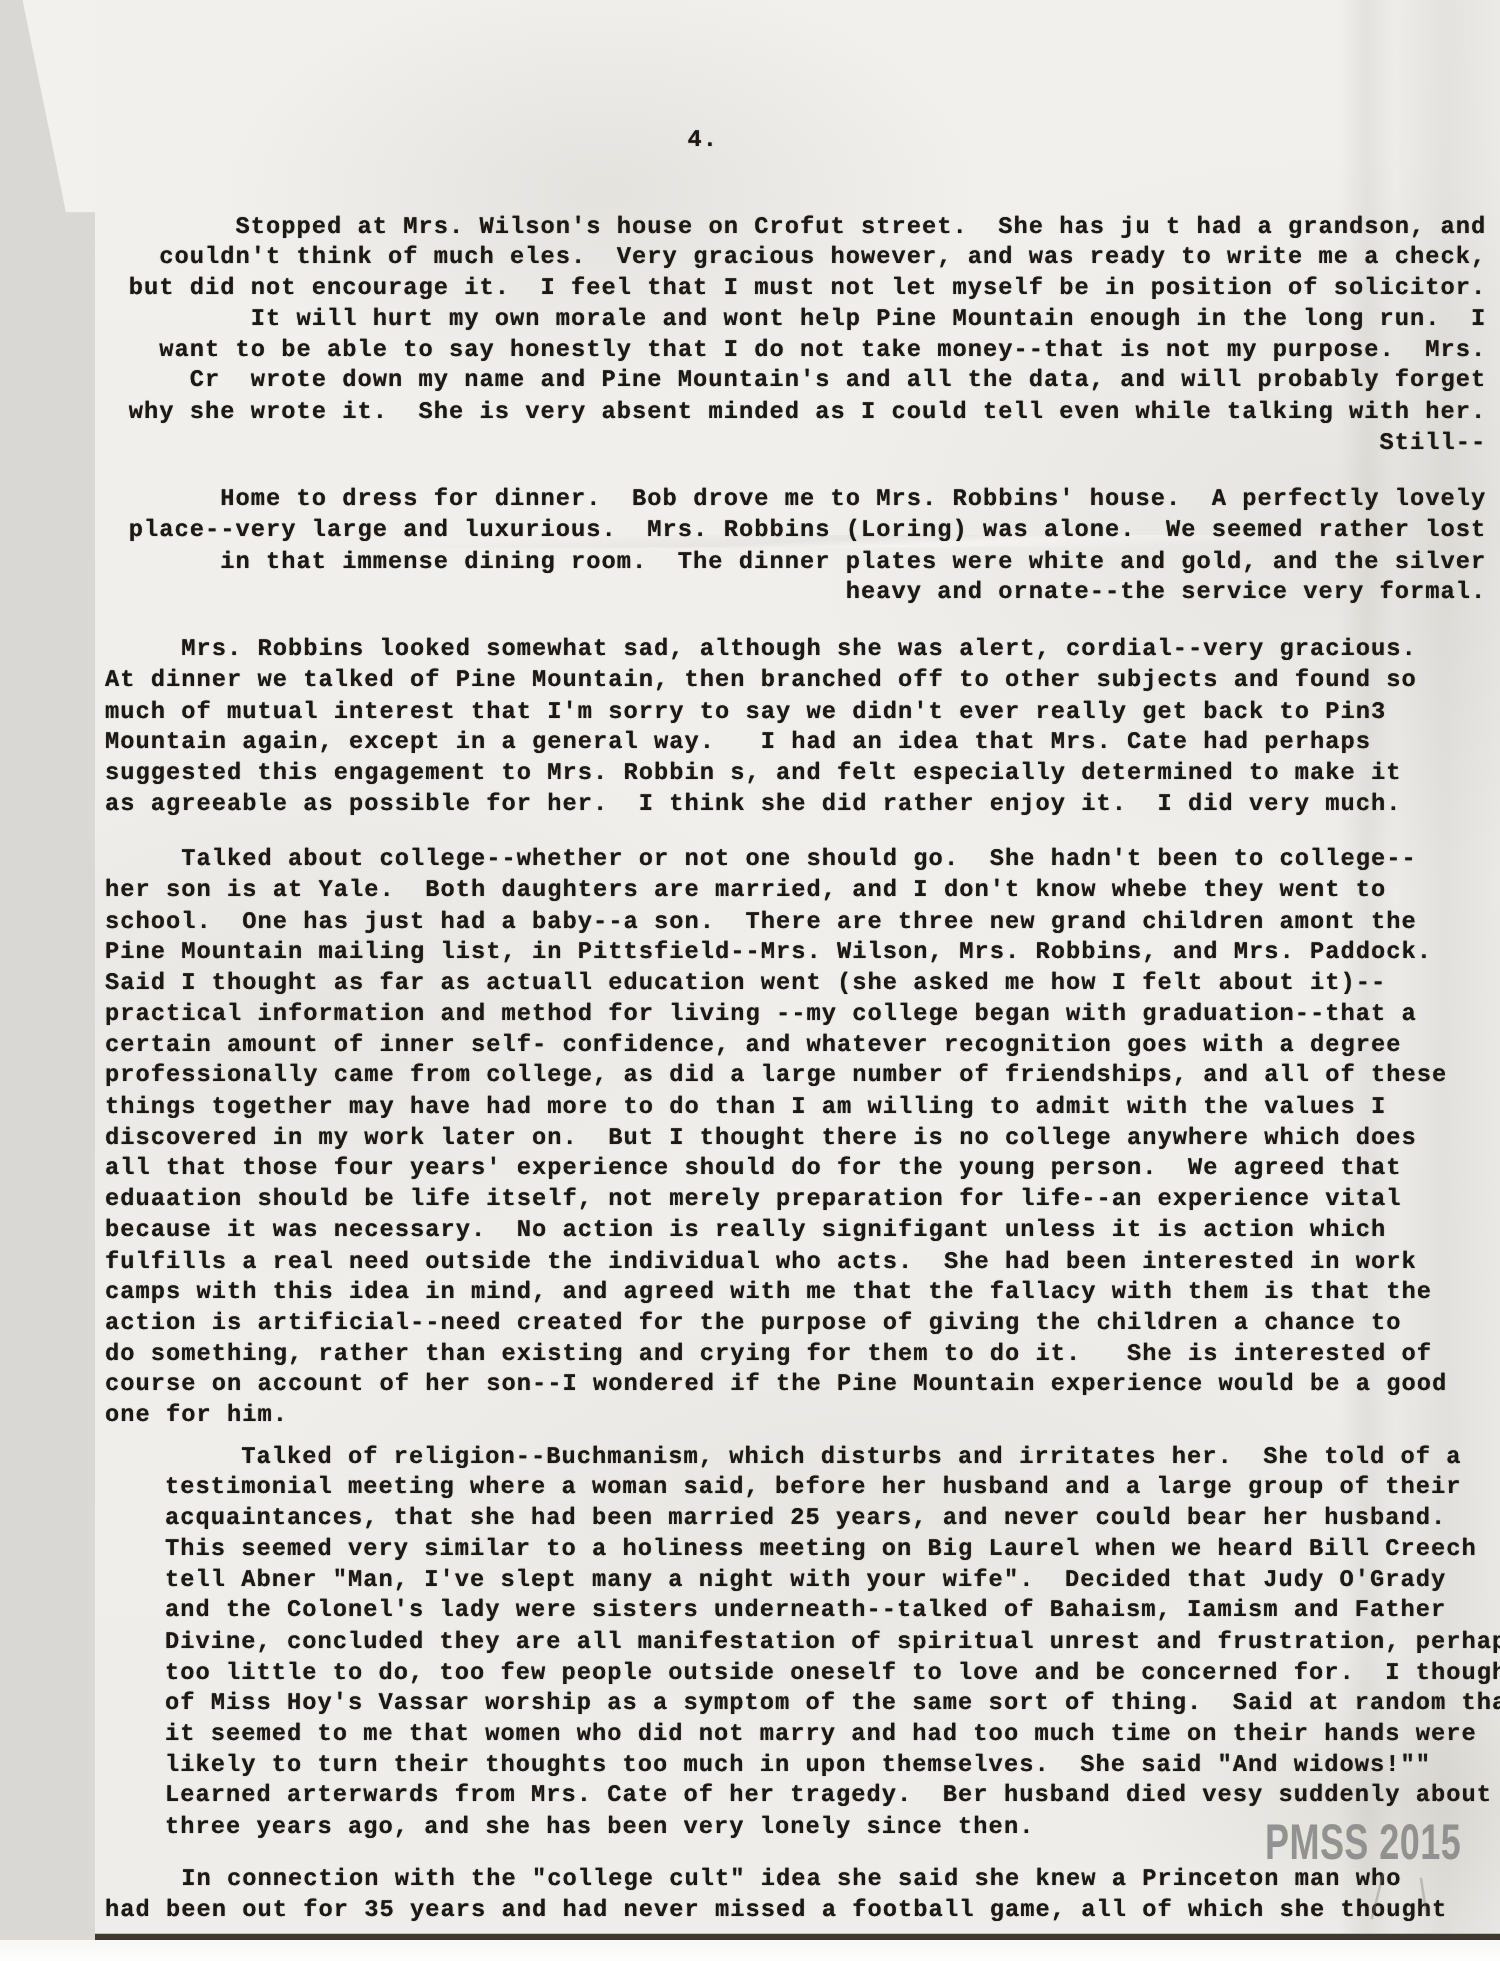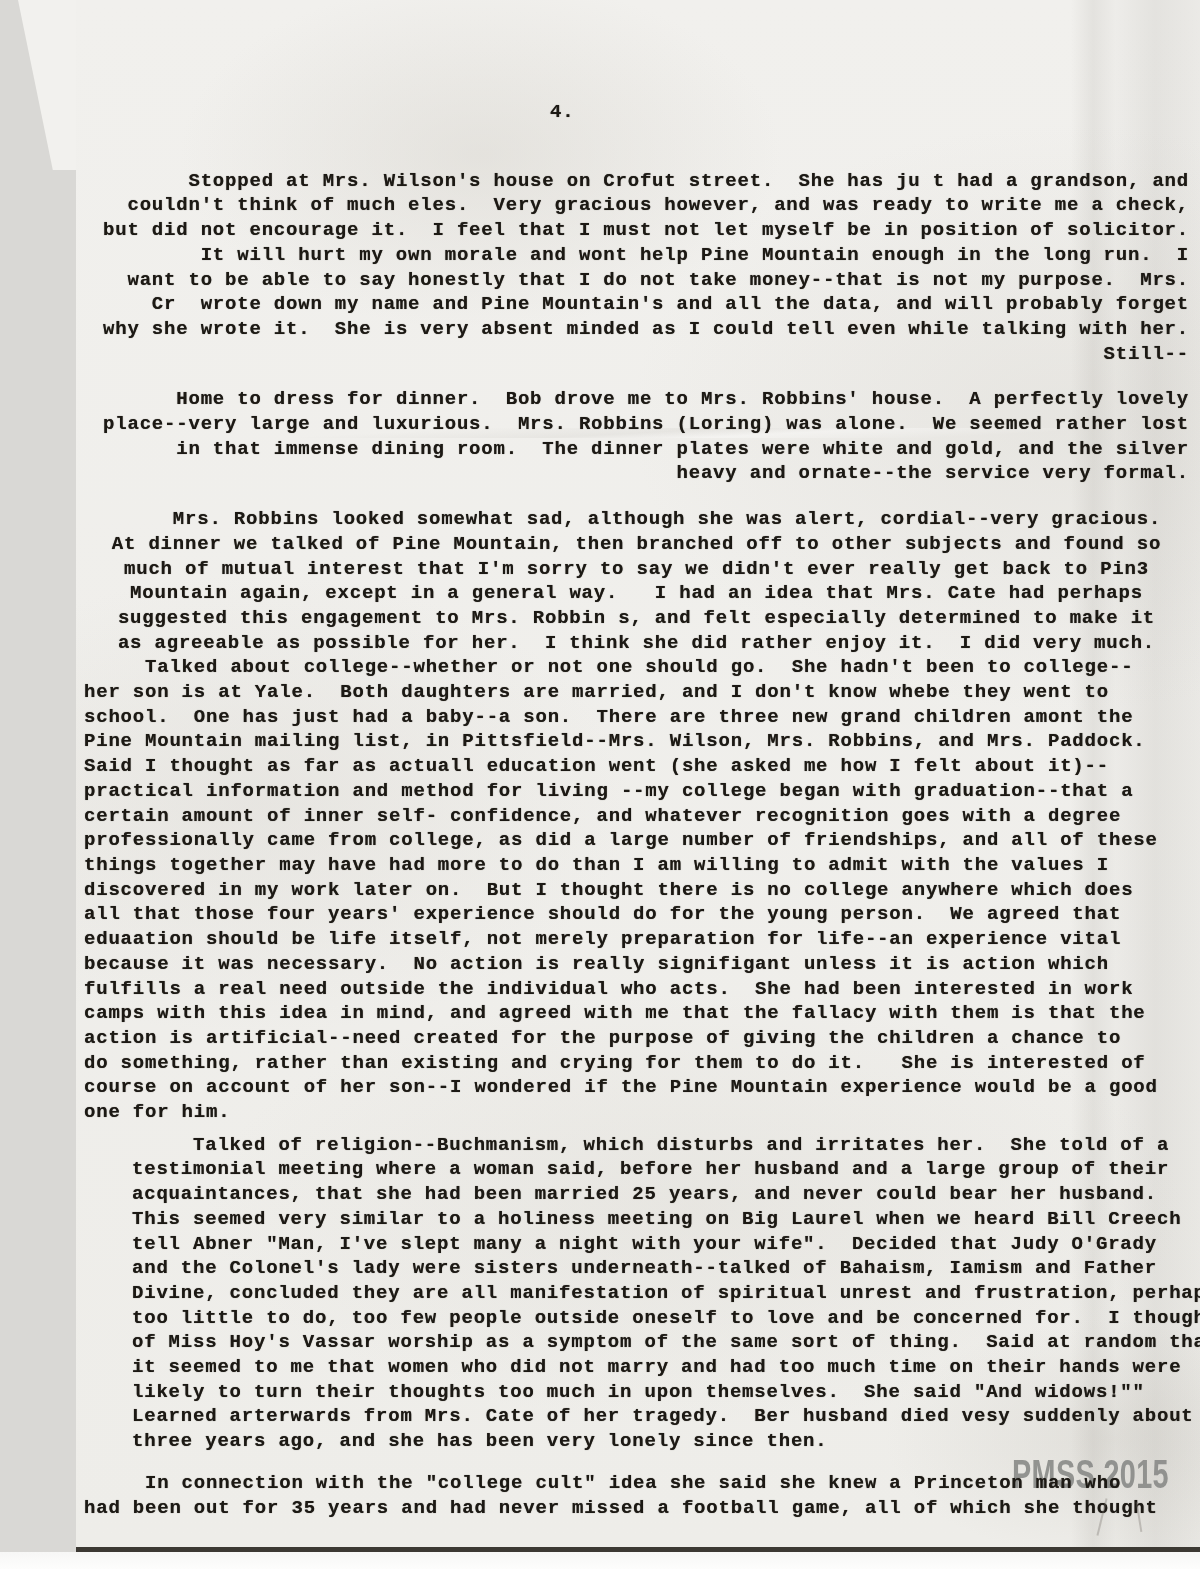--- a/index.html
+++ b/index.html
@@ -70,22 +70,22 @@
   .page-number {
     padding-left: 466px;
     white-space: pre;
   }
   .para {
     margin: 0;
     white-space: pre;
   }
   .text-block p:nth-of-type(1) { margin-top: 44px; text-align: right; }
   .text-block p:nth-of-type(2) { margin-top: 21px; text-align: right; }
-  .text-block p:nth-of-type(3) { margin-top: 21px; text-align: center; }
-  .text-block p:nth-of-type(4) { }
+  .text-block p:nth-of-type(3) { margin-top: 21px; }
+  .text-block p:nth-of-type(4) { margin-top: 20px; }
   .text-block p:nth-of-type(5) { margin-top: 8px; margin-left: 48px; }
   .text-block p:nth-of-type(6) { margin-top: 17px; }
   .watermark {
     position: absolute;
     left: 936px; top: 1452px;
     color: rgba(136,137,135,0.9);
     font-family: "Liberation Sans", "DejaVu Sans", sans-serif;
     font-size: 40px;
     font-weight: 700;
     letter-spacing: 0.5px;

